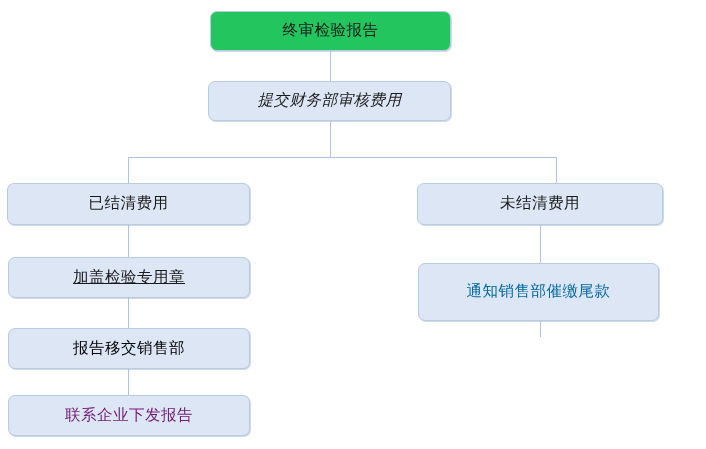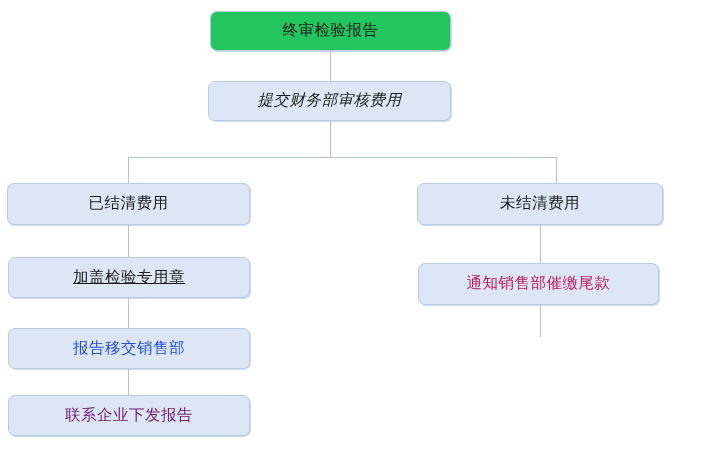--- a/index.html
+++ b/index.html
@@ -55,18 +55,18 @@
   <div class="conn v" style="left: 128px; top: 225px; height: 32px; background: rgb(174, 195, 221);"></div>
   <div class="conn v" style="left: 128px; top: 298px; height: 30px; background: rgb(174, 195, 221);"></div>
   <div class="conn v" style="left: 128px; top: 369px; height: 26px; background: rgb(174, 195, 221);"></div>
   <div class="conn v" style="left: 540px; top: 225px; height: 38px; background: rgb(174, 195, 221);"></div>
   <div class="conn v" style="left: 540px; top: 305px; height: 32px; background: rgb(174, 195, 221);"></div>
 
   <div class="node" style="left: 210px; top: 11px; width: 241px; height: 40px; background: #22c55e; border-color: rgb(182, 203, 228); color: rgb(26, 26, 26);">终审检验报告</div>
   <div class="node" style="left: 208px; top: 81px; width: 243px; height: 40px; background: rgb(220, 230, 244); border-color: rgb(182, 203, 228); color: rgb(26, 26, 26); font-style: italic;">提交财务部审核费用</div>
   <div class="node" style="left: 7px; top: 183px; width: 243px; height: 42px; background: rgb(220, 230, 244); border-color: rgb(182, 203, 228); color: rgb(26, 26, 26);">已结清费用</div>
   <div class="node" style="left: 8px; top: 257px; width: 242px; height: 41px; background: rgb(220, 230, 244); border-color: rgb(182, 203, 228); color: rgb(26, 26, 26); text-decoration: underline;">加盖检验专用章</div>
-  <div class="node" style="left: 8px; top: 328px; width: 242px; height: 41px; background: rgb(220, 230, 244); border-color: rgb(182, 203, 228); color: #1d4ed8;">报告移交销售部</div>
+  <div class="node" style="left: 8px; top: 328px; width: 242px; height: 41px; background: rgb(220, 230, 244); border-color: rgb(182, 203, 228); color: #000000;">报告移交销售部</div>
   <div class="node" style="left: 8px; top: 395px; width: 242px; height: 41px; background: rgb(220, 230, 244); border-color: rgb(182, 203, 228); color: #701a75;">联系企业下发报告</div>
   <div class="node" style="left: 417px; top: 183px; width: 246px; height: 42px; background: rgb(220, 230, 244); border-color: rgb(182, 203, 228); color: rgb(26, 26, 26);">未结清费用</div>
-  <div class="node" style="left: 418px; top: 263px; width: 241px; height: 42px; background: rgb(220, 230, 244); border-color: rgb(182, 203, 228); color: #be185d;">通知销售部催缴尾款</div>
+  <div class="node" style="left: 418px; top: 263px; width: 241px; height: 58px; background: rgb(220, 230, 244); border-color: rgb(182, 203, 228); color: #0369a1;">通知销售部催缴尾款</div>
 
 </div>
 
 </body></html>

